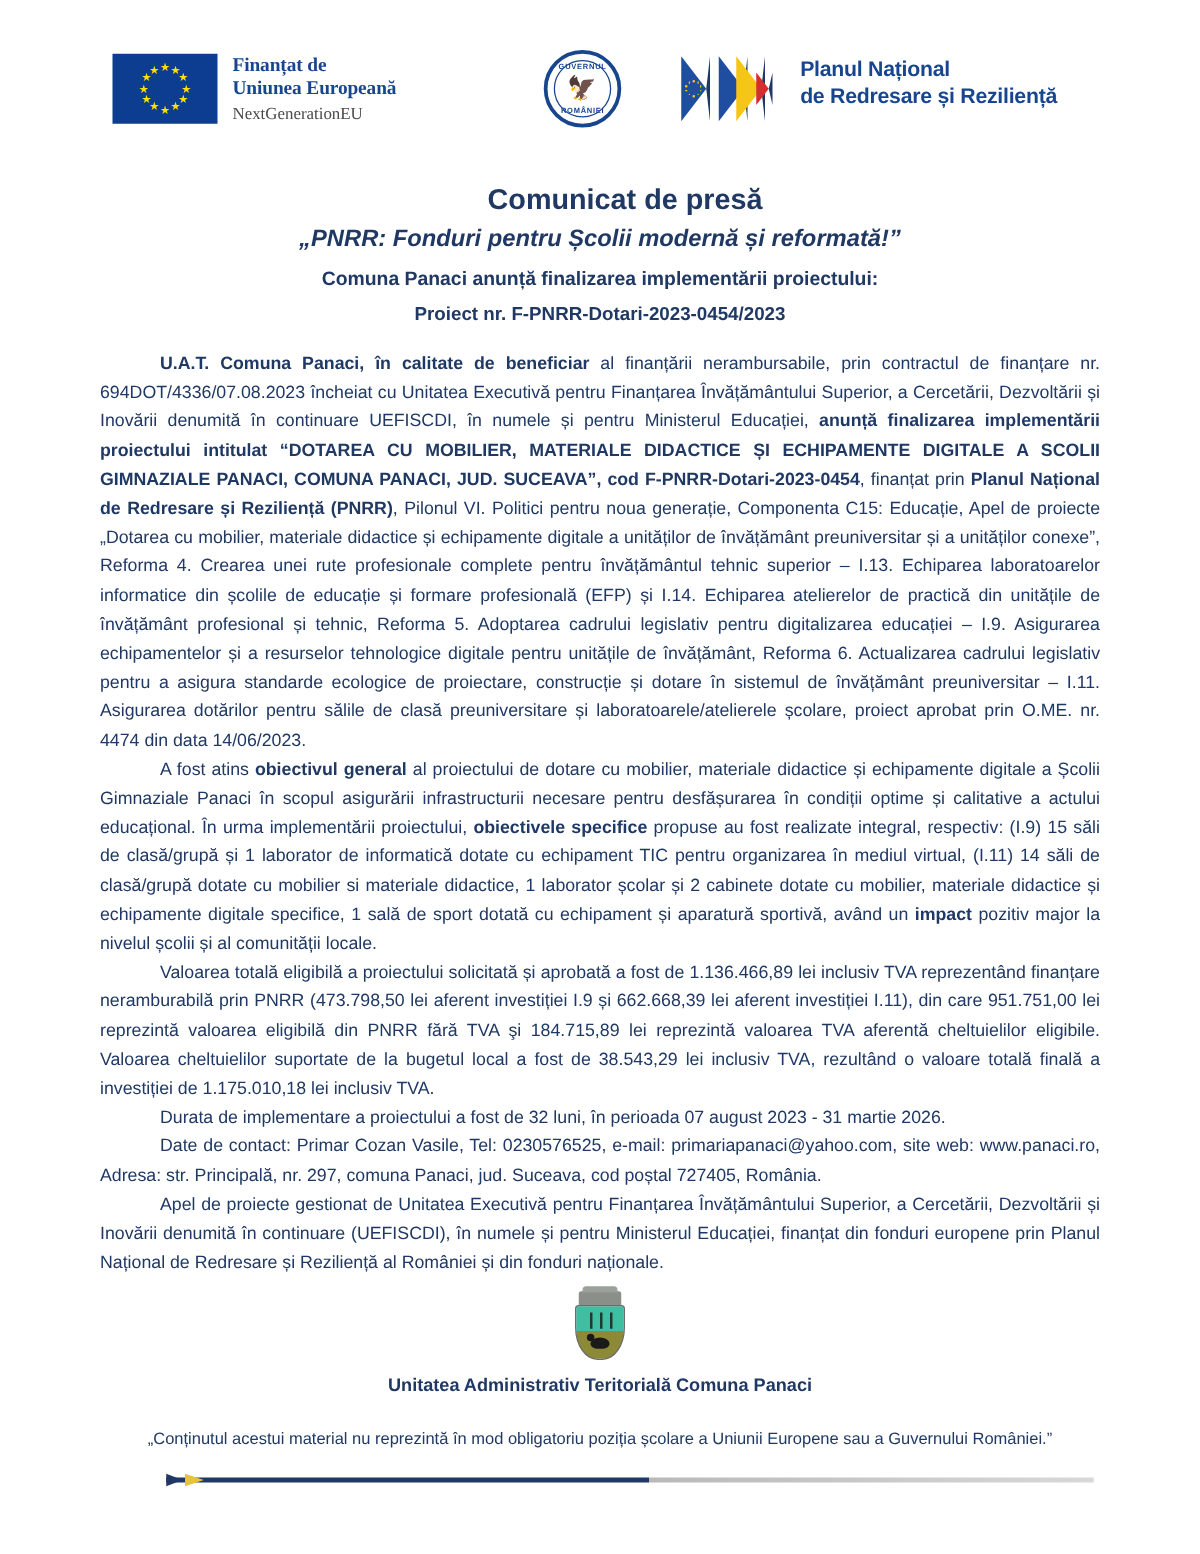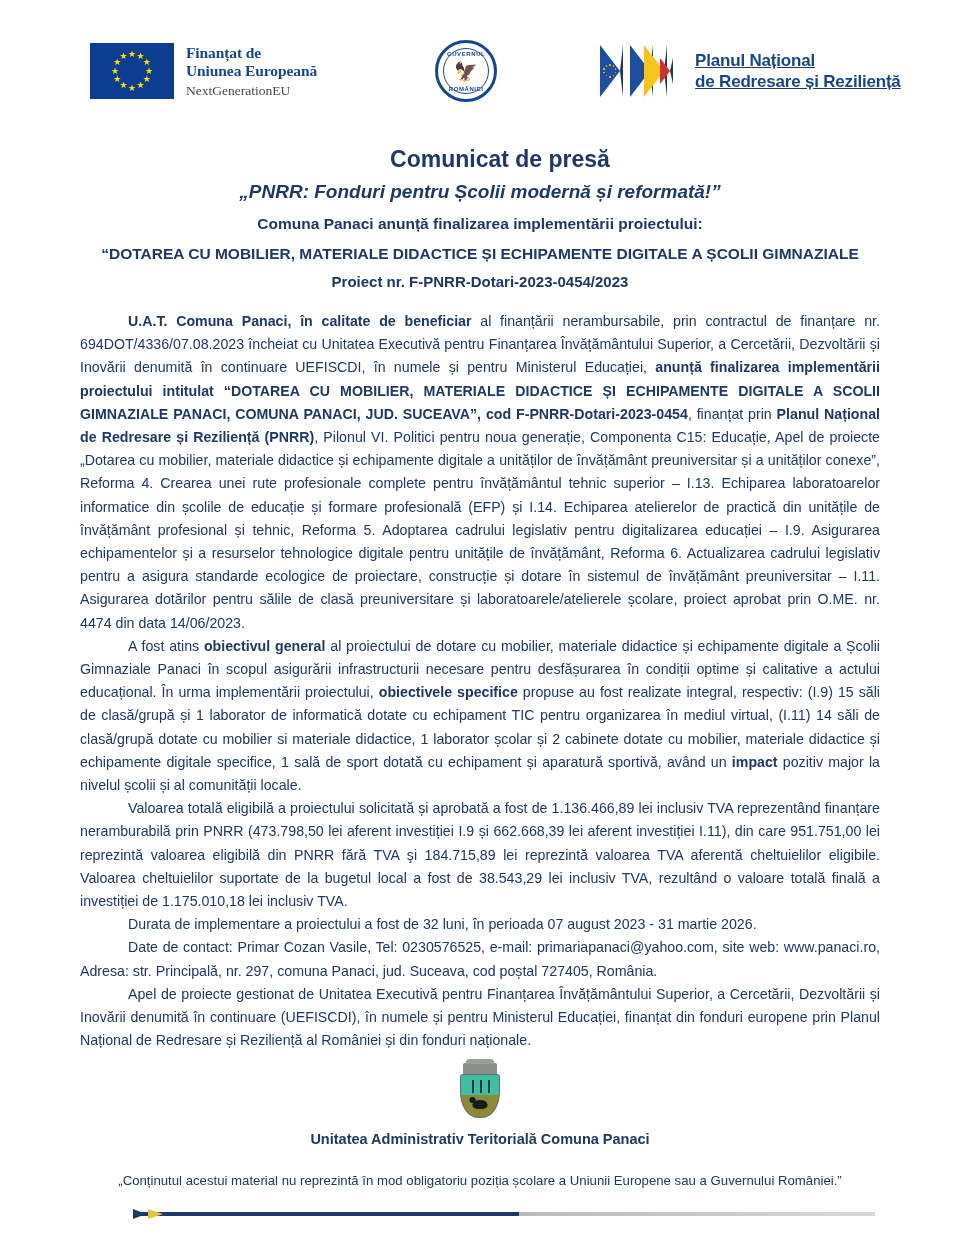--- a/index.html
+++ b/index.html
@@ -109,23 +109,21 @@
     left: 50%;
     top: 50%;
     transform: translate(-50%, -50%);
     font-size: 19px;
     color: #42506b;
     line-height: 19px;
   }
 
   .logo-pnrr {
     display: flex;
-    align-items: center;
-    margin-left: 103px;
-    text-decoration: underline;
+    margin-left: 48px;
   }
   .pnrr-arrows {
     position: relative;
     width: 86px;
     height: 52px;
     flex: none;
   }
   .pnrr-arrows .tri {
     position: absolute;
     width: 0;
@@ -361,21 +359,20 @@
         <div>Planul Național</div>
         <div>de Redresare și Reziliență</div>
       </div>
     </div>
   </div>
 
   <div class="title-block">
     <div class="t-main">Comunicat de presă</div>
     <div class="t-sub">„PNRR: Fonduri pentru Școlii modernă și reformată!”</div>
     <div class="t-line">Comuna Panaci anunță finalizarea implementării proiectului:</div>
-    <div class="t-line">“DOTAREA CU MOBILIER, MATERIALE DIDACTICE ȘI ECHIPAMENTE DIGITALE A ȘCOLII GIMNAZIALE</div>
     <div class="t-proj">Proiect nr. F-PNRR-Dotari-2023-0454/2023</div>
   </div>
 
   <div class="body-wrap">
 
     <p class="body"><b>U.A.T. Comuna Panaci, în calitate de beneficiar</b><span> al finanțării nerambursabile, prin contractul de finanțare nr. 694DOT/4336/07.08.2023 încheiat cu Unitatea Executivă pentru Finanțarea Învățământului Superior, a Cercetării, Dezvoltării și Inovării denumită în continuare UEFISCDI, în numele și pentru Ministerul Educației, </span><b>anunță finalizarea implementării proiectului intitulat “DOTAREA CU MOBILIER, MATERIALE DIDACTICE ȘI ECHIPAMENTE DIGITALE A SCOLII GIMNAZIALE PANACI, COMUNA PANACI, JUD. SUCEAVA”, cod F-PNRR-Dotari-2023-0454</b><span>, finanțat prin </span><b>Planul Național de Redresare și Reziliență (PNRR)</b><span>, Pilonul VI. Politici pentru noua generație, Componenta C15: Educație, Apel de proiecte „Dotarea cu mobilier, materiale didactice și echipamente digitale a unităților de învățământ preuniversitar și a unităților conexe”, Reforma 4. Crearea unei rute profesionale complete pentru învățământul tehnic superior – I.13.  Echiparea laboratoarelor informatice din școlile de educație și formare profesională (EFP) și I.14. Echiparea atelierelor de practică din unitățile de învățământ profesional și tehnic, Reforma 5. Adoptarea cadrului legislativ pentru digitalizarea educației – I.9. Asigurarea echipamentelor și a resurselor tehnologice digitale pentru unitățile de învățământ, Reforma 6. Actualizarea cadrului legislativ pentru a asigura standarde ecologice de proiectare, construcție și dotare în sistemul de învățământ preuniversitar – I.11. Asigurarea dotărilor pentru sălile de clasă preuniversitare și laboratoarele/atelierele școlare,  proiect aprobat prin O.ME. nr. 4474 din data 14/06/2023.</span></p>
 
     <p class="body"><span>A fost atins </span><b>obiectivul general</b><span> al proiectului de dotare cu mobilier, materiale didactice și echipamente digitale a Școlii Gimnaziale Panaci în scopul asigurării infrastructurii necesare pentru desfășurarea în condiții optime și calitative a actului educațional. În urma implementării proiectului, </span><b>obiectivele specifice</b><span> propuse au fost realizate integral, respectiv: (I.9) 15 săli de clasă/grupă și 1 laborator de informatică dotate cu echipament TIC pentru organizarea în mediul virtual, (I.11)  14 săli de clasă/grupă dotate cu mobilier si materiale didactice, 1 laborator școlar și 2 cabinete dotate cu mobilier, materiale didactice și echipamente digitale specifice, 1 sală de sport dotată cu echipament și aparatură sportivă, având un </span><b>impact</b><span> pozitiv major la nivelul școlii și al comunității locale.</span></p>
 
     <p class="body">Valoarea totală eligibilă a proiectului solicitată și aprobată a fost de 1.136.466,89 lei inclusiv TVA reprezentând finanțare neramburabilă prin PNRR (473.798,50 lei aferent investiției I.9 și 662.668,39 lei aferent investiției I.11), din care 951.751,00 lei reprezintă valoarea eligibilă din PNRR fără TVA şi 184.715,89 lei reprezintă valoarea TVA aferentă cheltuielilor eligibile. Valoarea cheltuielilor suportate de la bugetul local a fost de 38.543,29  lei inclusiv TVA, rezultând o valoare totală finală a investiției de 1.175.010,18 lei inclusiv TVA.</p>

